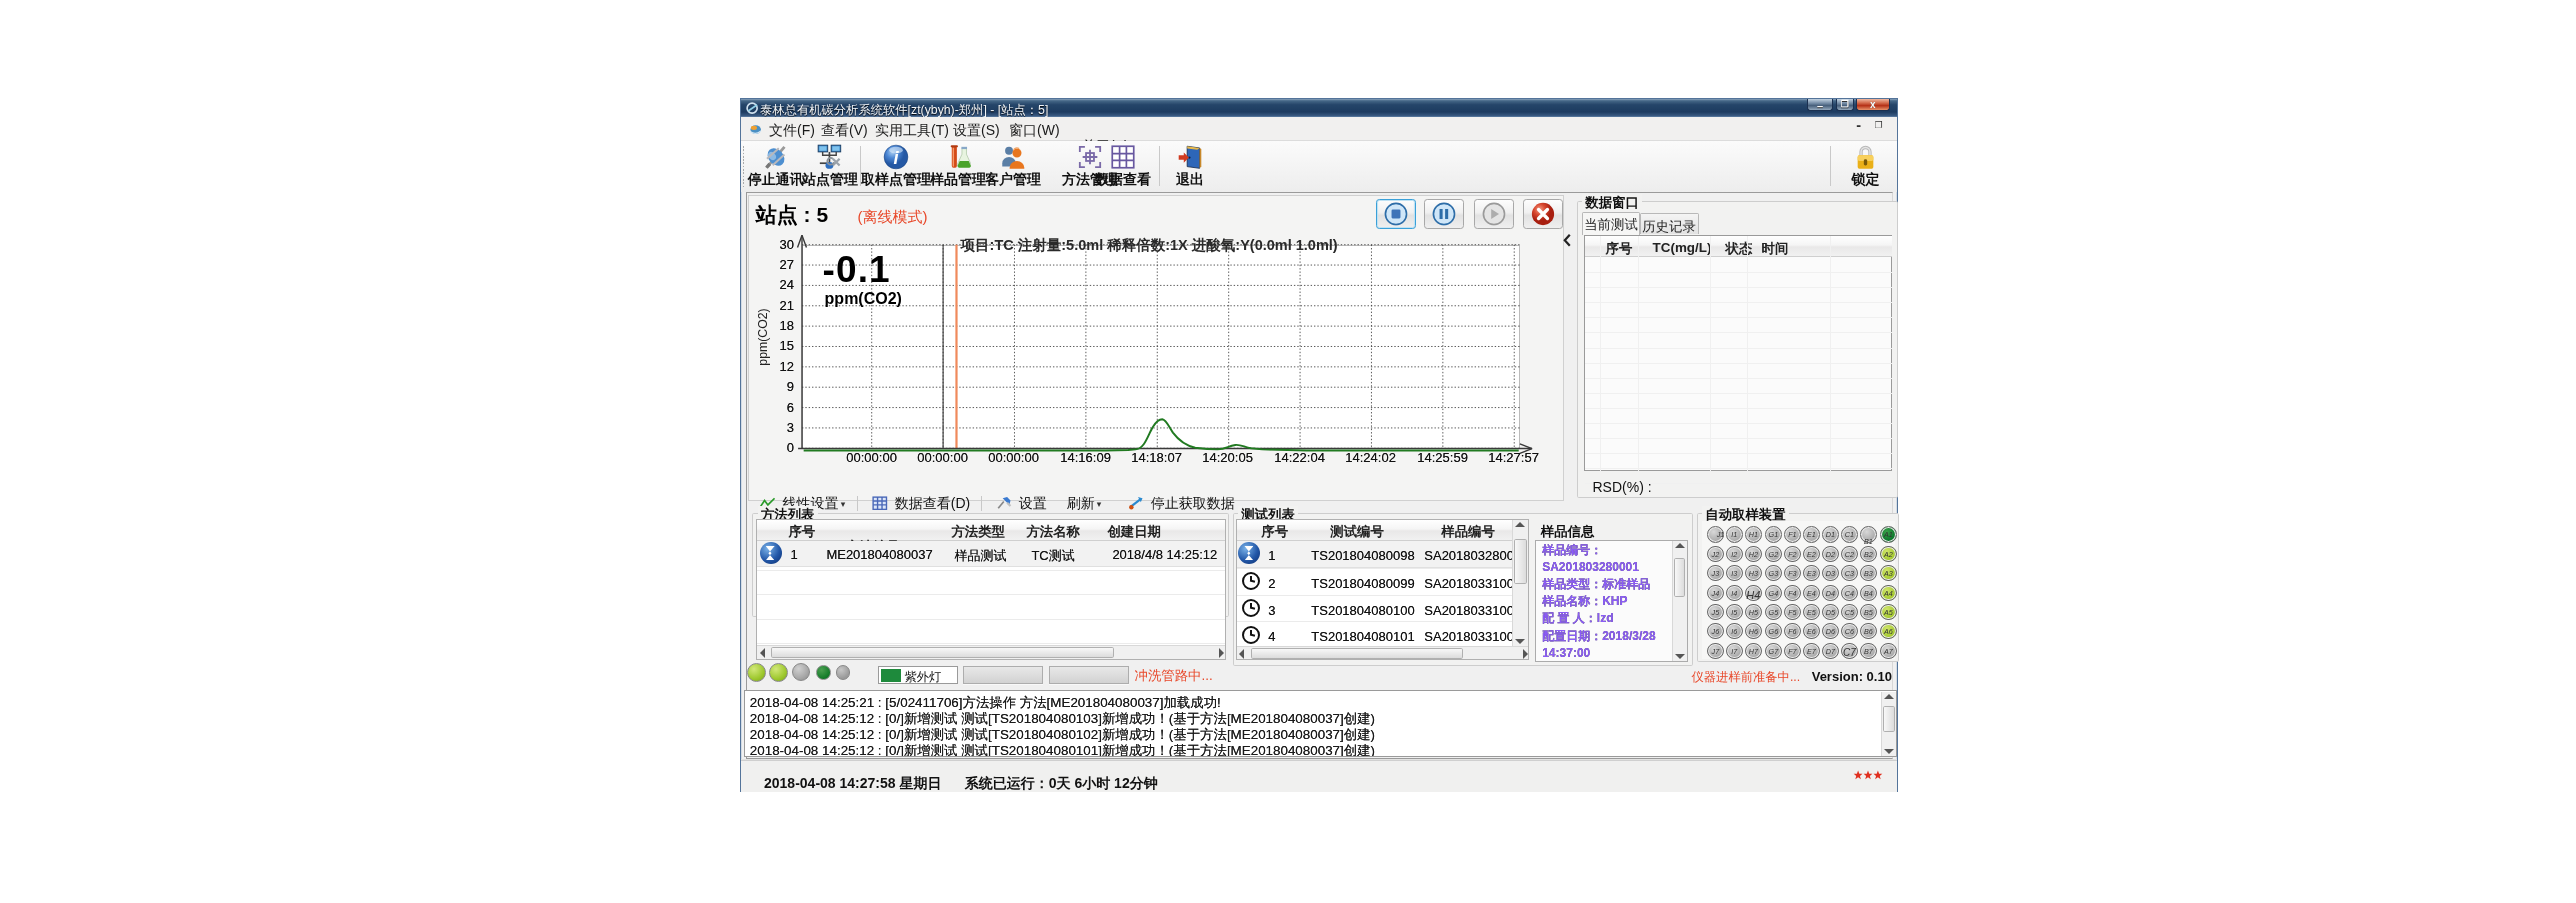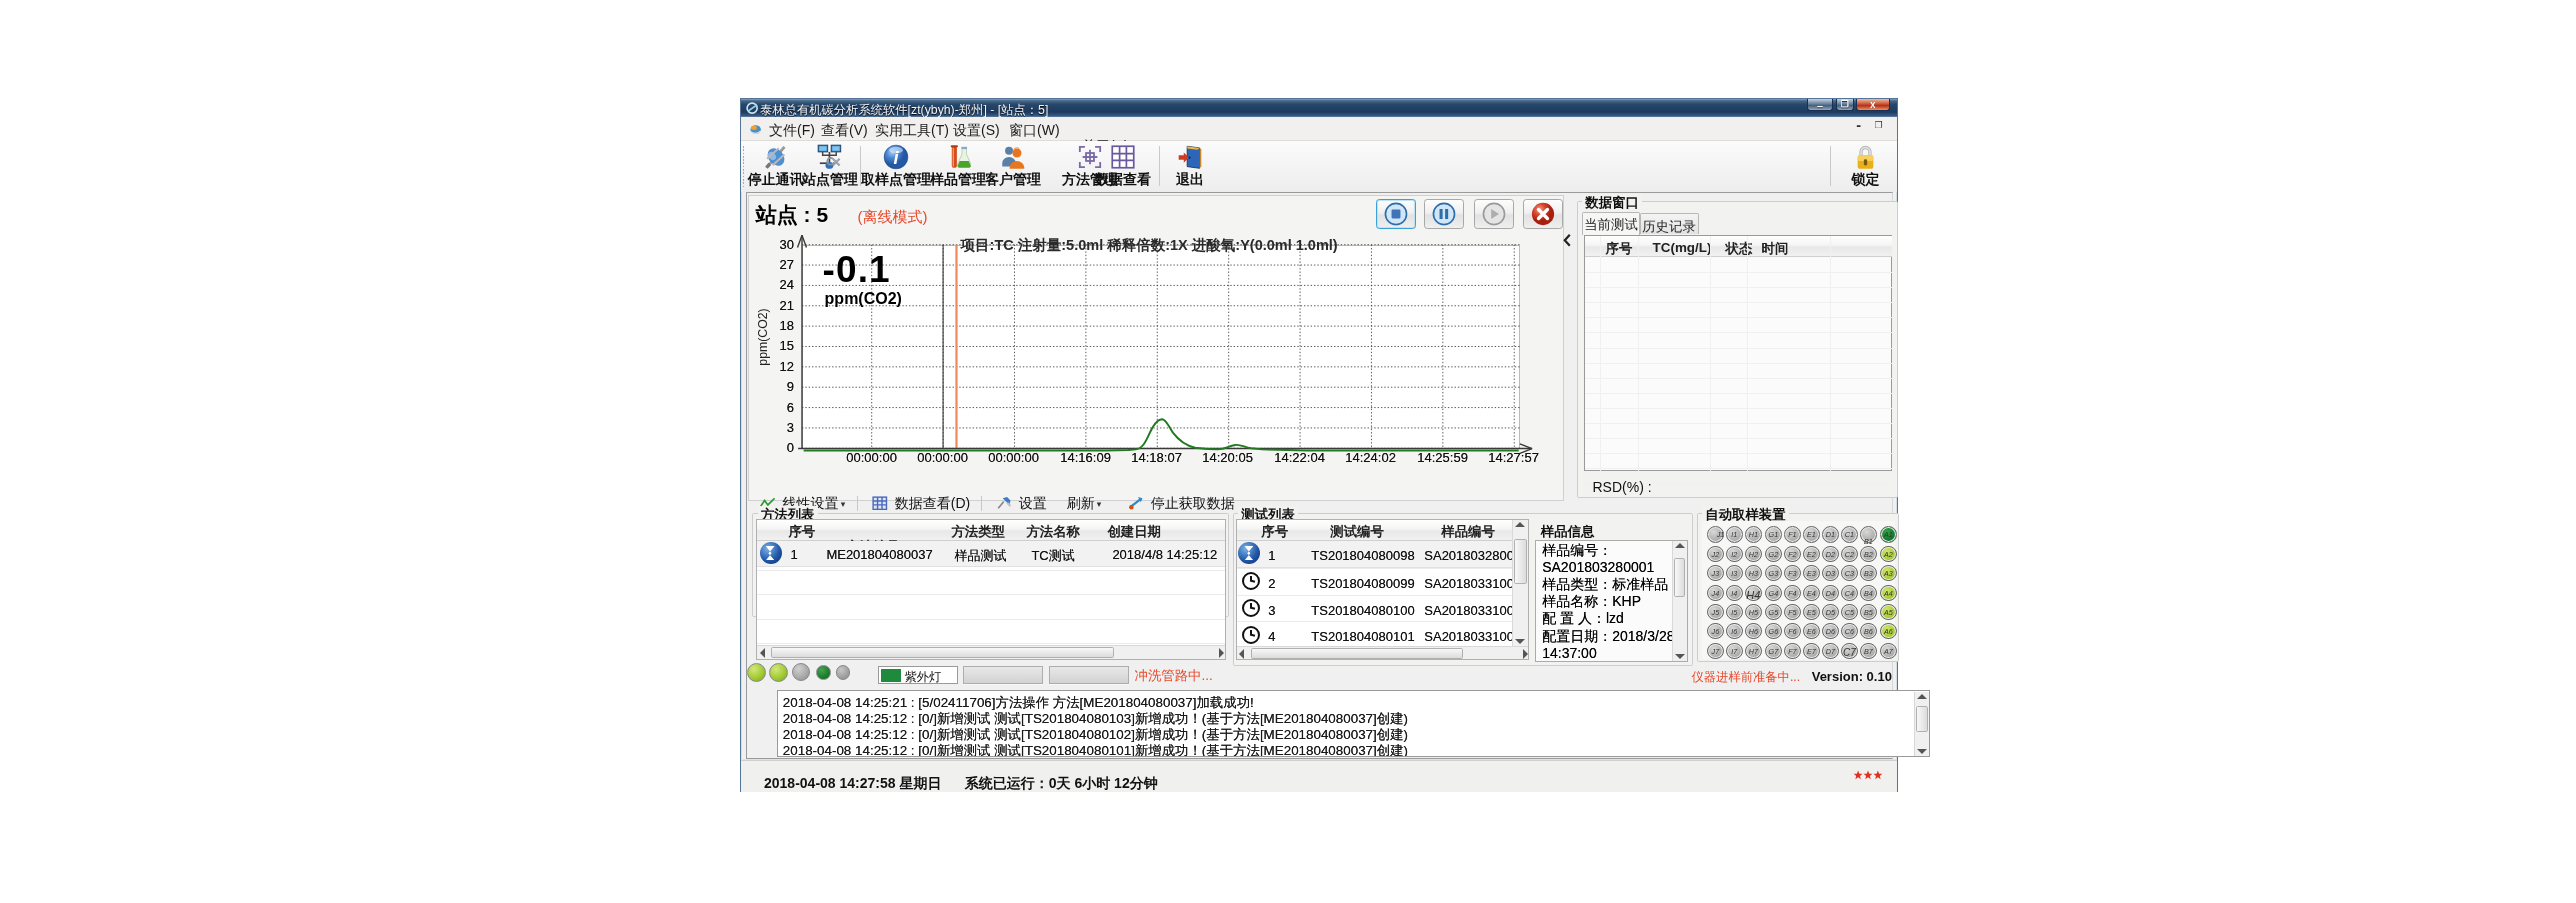--- a/index.html
+++ b/index.html
@@ -54,36 +54,36 @@
 .dtbl{position:absolute;background:#fbfbfb;border:0.6px solid #9a9a9a;}
 .ltbl{position:absolute;background:#fff;border:0.6px solid #b0b0b0;overflow:hidden;}
 .rowsel{position:absolute;background:#f2f2f2;border-bottom:0.6px solid #e0e0e0;}
 .rline{position:absolute;left:0;width:100%;height:0.6px;background:#ebebeb;}
 .gicon{position:absolute;width:22px;height:22px;border-radius:50%;background:radial-gradient(circle at 35% 30%,#7ab2e8,#2358a8 55%,#0a2c6e);}
 .gicon:after{content:"";position:absolute;left:6.1px;top:3.9px;width:9px;height:14.5px;background:#fff;clip-path:polygon(0 0,100% 0,30% 50%,100% 100%,0 100%,65% 50%);}
 .clk{position:absolute;width:18px;height:18px;border-radius:50%;border:2.8px solid #111;background:#fff;}
 .clk:after{content:"";position:absolute;left:6.1px;top:1.7px;width:2.2px;height:5.6px;background:#111;}
 .clk:before{content:"";position:absolute;left:6.1px;top:6.1px;width:4.5px;height:2.2px;background:#111;transform:rotate(15deg);}
 .sibox{position:absolute;background:#fbfbfb;border:0.6px solid #ababab;overflow:hidden;}
-.siline{position:relative;font-size:14px;color:#000000;margin:1.1px 0 0 6.7px;line-height:16px;white-space:nowrap;text-shadow:0 0 0.6px #444;}
+.siline{position:relative;font-size:12px;color:#8b5cf6;margin:1.1px 0 0 6.7px;line-height:16px;white-space:nowrap;text-shadow:0 0 0.6px #444;font-weight:bold;}
 .hsb{position:absolute;background:#f0f0f0;border-top:0.6px solid #d8d8d8;}
 .harr{position:absolute;top:2.2px;width:0;height:0;border:5px solid transparent;}
 .harr.l{left:2.2px;border-right-color:#555;border-left-width:0;}
 .harr.r{right:2.2px;border-left-color:#555;border-right-width:0;}
 .hth{position:absolute;top:1.1px;height:11px;background:linear-gradient(180deg,#f8f8f8,#dcdcdc);border:0.6px solid #b0b0b0;border-radius:1.7px;}
 .vsb{position:absolute;background:#f0f0f0;border-left:0.6px solid #d8d8d8;z-index:3;}
 .varr{position:absolute;left:50%;transform:translateX(-50%);width:0;height:0;border:5px solid transparent;}
 .varr.u{top:2.2px;border-bottom-color:#555;border-top-width:0;}
 .varr.d{bottom:2.2px;border-top-color:#555;border-bottom-width:0;}
 .vth{position:absolute;left:1.1px;right:1.1px;background:linear-gradient(90deg,#f8f8f8,#dcdcdc);border:0.6px solid #b0b0b0;border-radius:1.7px;}
 #strow{position:absolute;left:0px;top:470px;width:1151px;height:24.5px;}
 .stc{position:absolute;top:0px;border-radius:50%;border:0.6px solid #888;}
 .stbar{position:absolute;top:3.3px;height:18px;background:#fff;border:0.6px solid #9a9a9a;}
 .stbar2{position:absolute;top:3.3px;height:18px;background:linear-gradient(180deg,#e8e8e8,#d2d2d2);border:0.6px solid #adadad;box-shadow:0 0.6px 0 #fff;}
-#logbox{position:absolute;left:-2.2px;top:497px;width:1153px;height:67px;background:#fff;border:0.6px solid #9a9a9a;overflow:hidden;margin-left:33px;}
+#logbox{position:absolute;left:-2.2px;top:497px;width:1153px;height:67px;background:#fff;border:0.6px solid #9a9a9a;overflow:hidden;}
 #logbox .log{position:absolute;left:4.5px;}
 </style>
 </head>
 <body>
 <div id="win">
   <div id="title">
     <svg class="abs" style="left:4.5px;top:2.8px" width="13.4" height="12.3" viewBox="0 0 24 22">
         <circle cx="11" cy="11" r="9" fill="none" stroke="#cfe0ee" stroke-width="3"></circle>
         <path d="M4 16 L20 5" stroke="#8fd0e8" stroke-width="3" fill="none"></path>
       </svg>

